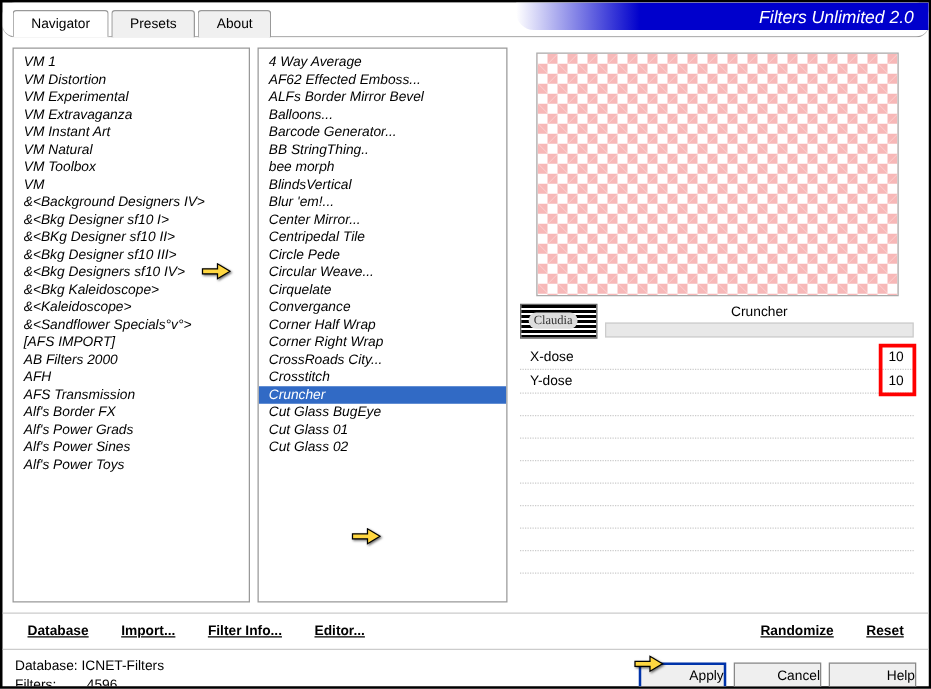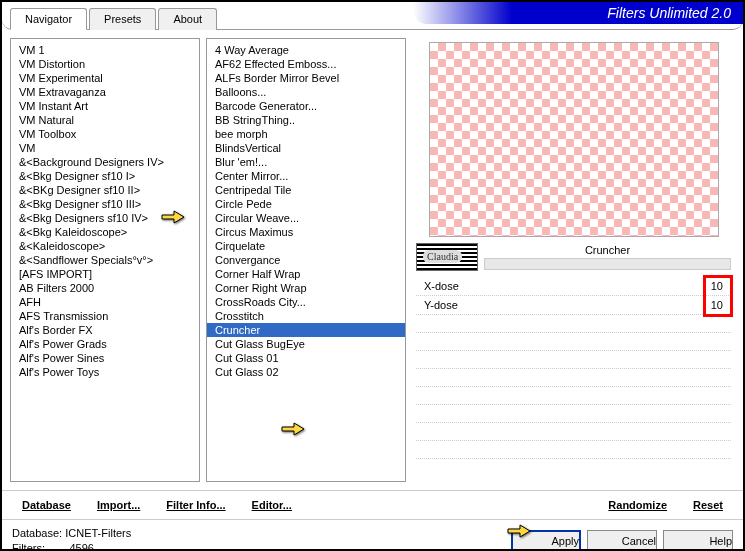--- a/index.html
+++ b/index.html
@@ -9,21 +9,21 @@
 .title-bar { position: absolute; right: 0; top: 0; width: 330px; height: 22px; background: linear-gradient(90deg, #fff 0%, #0000cc 30%, #0000cc 100%); color: #fff; font-weight: normal; font-style: italic; font-size: 14px; text-align: right; padding-right: 12px; line-height: 22px; border-radius: 0 0 0 14px; }
 .tabs { position: absolute; left: 8px; bottom: -1px; display: flex; }
 .tab { padding: 4px 14px; border: 1px solid #999; background: #f0f0f0; border-bottom: none; margin-right: 2px; border-radius: 3px 3px 0 0; cursor: pointer; }
 .tab.active { background: #fff; border-bottom: 1px solid #fff; }
 
 .main { display: flex; padding: 8px; gap: 6px; height: 460px; }
 
 .list-col { border: 1px solid #999; background: #fff; overflow-y: scroll; overflow-x: hidden; padding: 4px 0; }
 .list-col.c1 { width: 190px; }
 .list-col.c2 { width: 200px; }
-.list-item { padding: 1px 8px; white-space: nowrap; cursor: pointer; position: relative; }
+.list-item { padding: 1px 8px; white-space: nowrap; cursor: pointer; position: relative; font-style: italic; }
 .list-item.selected { background: #316ac5; color: #fff; }
 
 .right-panel { flex: 1; display: flex; flex-direction: column; padding: 4px; }
 .preview { width: 290px; height: 195px; margin: 0 auto; background-image:
   linear-gradient(45deg, #f7b8b8 25%, transparent 25%),
   linear-gradient(-45deg, #f7b8b8 25%, transparent 25%),
   linear-gradient(45deg, transparent 75%, #f7b8b8 75%),
   linear-gradient(-45deg, transparent 75%, #f7b8b8 75%);
   background-size: 16px 16px;
   background-position: 0 0, 0 8px, 8px -8px, -8px 0;
@@ -105,21 +105,20 @@
       <div class="list-item">Balloons...</div>
       <div class="list-item">Barcode Generator...</div>
       <div class="list-item">BB StringThing..</div>
       <div class="list-item">bee morph</div>
       <div class="list-item">BlindsVertical</div>
       <div class="list-item">Blur 'em!...</div>
       <div class="list-item">Center Mirror...</div>
       <div class="list-item">Centripedal Tile</div>
       <div class="list-item">Circle Pede</div>
       <div class="list-item">Circular Weave...</div>
-      <div class="list-item">Circus Maximus</div>
       <div class="list-item">Cirquelate</div>
       <div class="list-item">Convergance</div>
       <div class="list-item">Corner Half Wrap</div>
       <div class="list-item">Corner Right Wrap</div>
       <div class="list-item">CrossRoads City...</div>
       <div class="list-item">Crosstitch</div>
       <div class="list-item selected">Cruncher</div>
       <div class="list-item">Cut Glass  BugEye</div>
       <div class="list-item">Cut Glass 01</div>
       <div class="list-item">Cut Glass 02</div>

